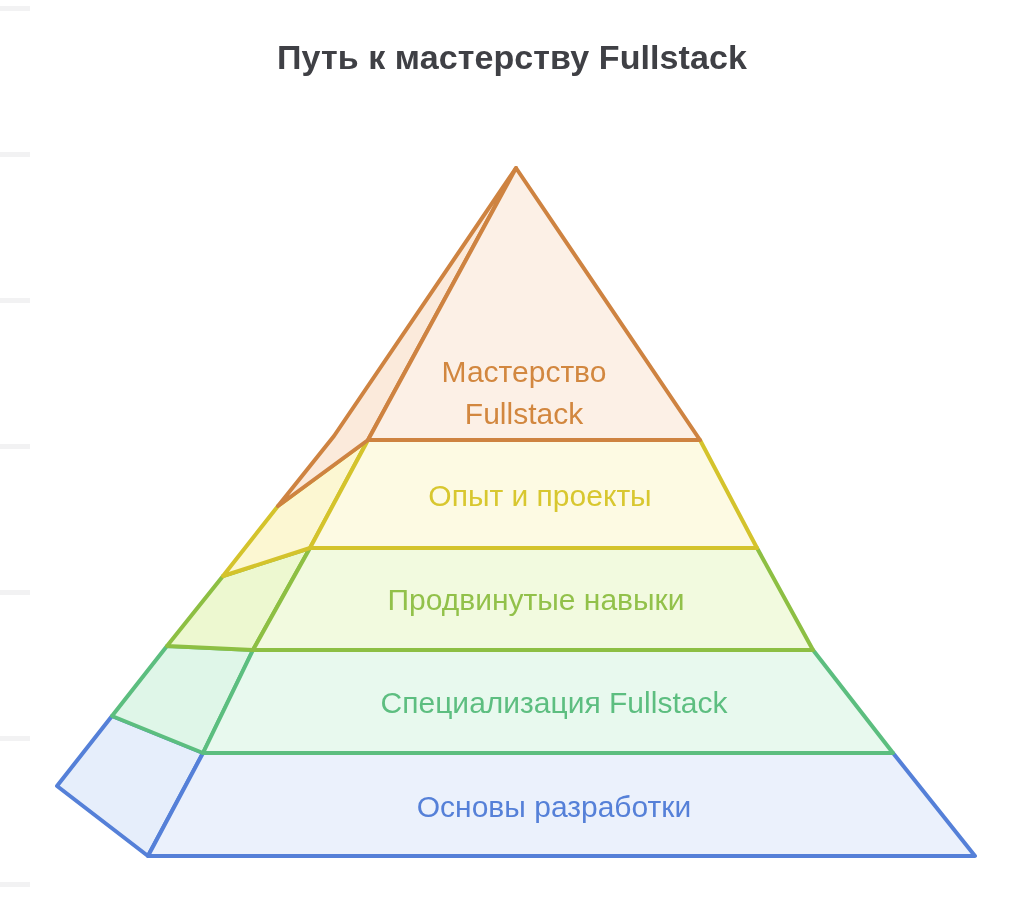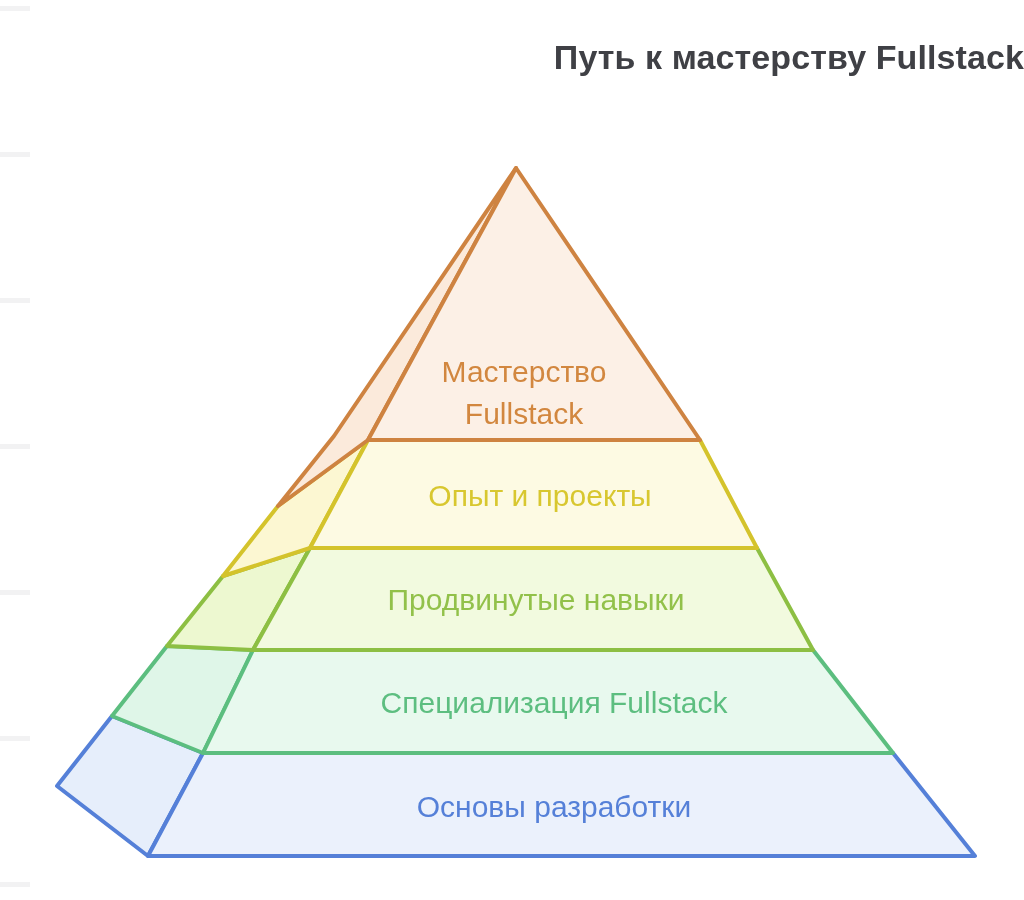--- a/index.html
+++ b/index.html
@@ -18,21 +18,21 @@
     position: absolute;
     inset: 0;
     width: 1024px;
     height: 900px;
   }
   #page-title {
     position: absolute;
     top: 38px;
     left: 0;
     width: 1024px;
-    text-align: right;
+    text-align: center;
     font-size: 34px;
     font-weight: bold;
     color: #3f4045;
     letter-spacing: 0.1px;
     white-space: pre;
   }
   #pyramid-svg {
     position: absolute;
     top: 0;
     left: 0;

